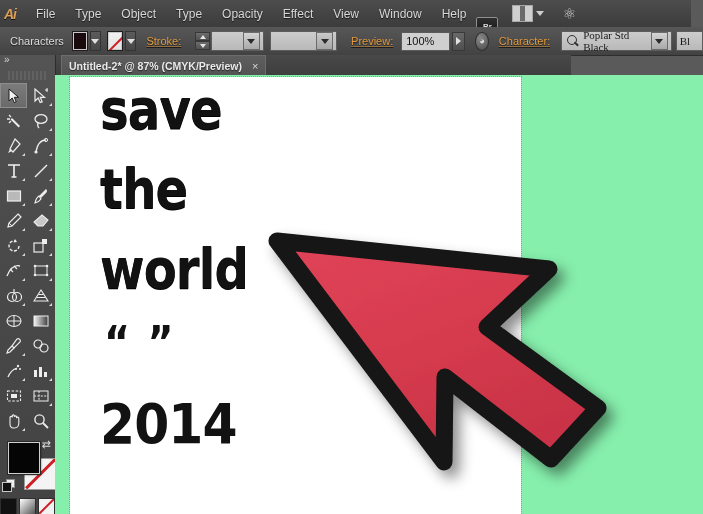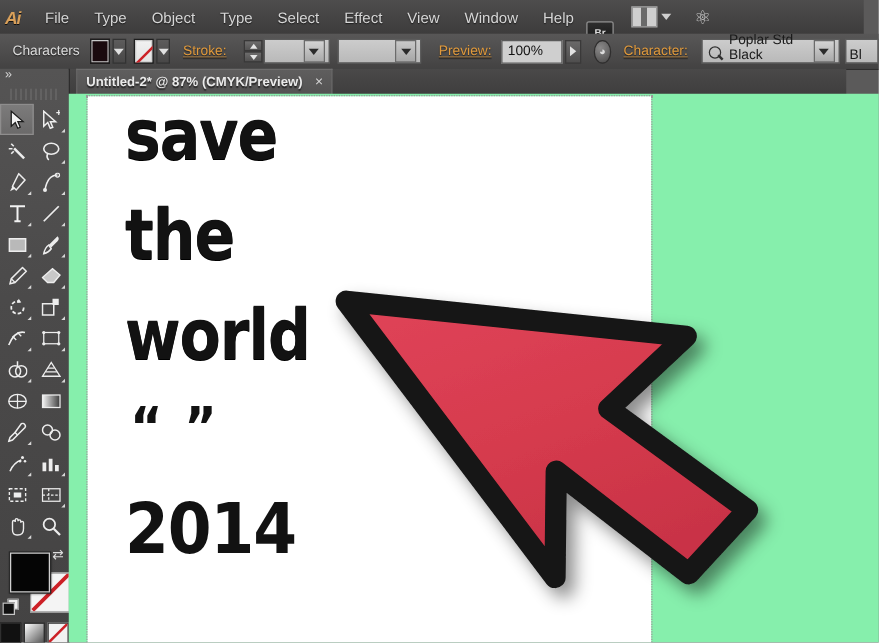--- a/index.html
+++ b/index.html
@@ -79,22 +79,22 @@
     width:13px;height:18px;margin-left:6px;display:flex;flex-direction:column;justify-content:space-between;
   }
   .stepper .sb{
     width:13px;height:8px;background:linear-gradient(180deg,#6e6d6d,#525151);
     border:1px solid #393838;display:flex;align-items:center;justify-content:center;
   }
   .stepper .up{width:0;height:0;border-left:3px solid transparent;border-right:3px solid transparent;border-bottom:4px solid #e5e5e5;}
   .stepper .dn{width:0;height:0;border-left:3px solid transparent;border-right:3px solid transparent;border-top:4px solid #e5e5e5;}
   .combo{
     height:18px;background:linear-gradient(180deg,#cccccc,#b9b9b9);
-    border:1px solid #5c5c5c;display:flex;align-items:flex-end;
-    font-size:11px;color:#1a1a1a;padding:0 3px;margin-left:3px;
+    border:1px solid #5c5c5c;display:flex;align-items:center;
+    font-size:11px;color:#1a1a1a;padding:0 3px;margin-left:3px;font-family:Liberation Serif, serif;
   }
   .combo .cbtn{
     width:15px;height:16px;margin-left:auto;
     background:linear-gradient(180deg,#d4d4d4,#a9a9a9);
     border:1px solid #6b6b6b;display:flex;align-items:center;justify-content:center;
   }
   .combo .cbtn .tri{width:0;height:0;border-left:4px solid transparent;border-right:4px solid transparent;border-top:5px solid #2b2b2b;}
   .field{
     height:17px;background:#cfcfcf;border:1px solid #5a5a5a;
     font-size:11px;color:#111;display:flex;align-items:center;padding:0 4px;
@@ -118,21 +118,21 @@
     content:"";position:absolute;left:0;top:0;width:8px;height:8px;
     border:1.5px solid #303030;border-radius:50%;
   }
   .search-ico:after{
     content:"";position:absolute;left:7px;top:8px;width:5px;height:1.5px;
     background:#303030;transform:rotate(45deg);
   }
 
   
   .tabbar{
-    position:absolute;left:55px;top:55px;width:622px;height:20px;
+    position:absolute;left:55px;top:55px;width:516px;height:20px;
     background:linear-gradient(180deg,#4a4949,#3f3e3e);
     border-bottom:1px solid #2b2a2a;
   }
   .doctab{
     position:absolute;left:6px;top:0;height:20px;
     background:linear-gradient(180deg,#5f5e5e,#535252);
     border:1px solid #6d6c6c;border-bottom:none;
     display:flex;align-items:center;padding:0 7px;gap:10px;
   }
   .doctab .title{color:#eaeaea;font-size:10.5px;font-weight:bold;white-space:nowrap;text-shadow:0 1px 1px rgba(0,0,0,.6);}
@@ -237,21 +237,21 @@
 <body>
 
 <div id="app">
 
   <div class="menubar">
     <div class="ai-logo">Ai</div>
     <div class="menu-item">File</div>
     <div class="menu-item">Type</div>
     <div class="menu-item">Object</div>
     <div class="menu-item">Type</div>
-    <div class="menu-item">Select</div>
+    <div class="menu-item">Opacity</div>
     <div class="menu-item">Effect</div>
     <div class="menu-item">View</div>
     <div class="menu-item">Window</div>
     <div class="menu-item">Help</div>
 
     <div class="menu-right">
       <div class="br-btn">Br</div>
       <div class="arrange-btn">
         <div class="arrange-glyph"></div>
         <div class="tri-down"></div>

